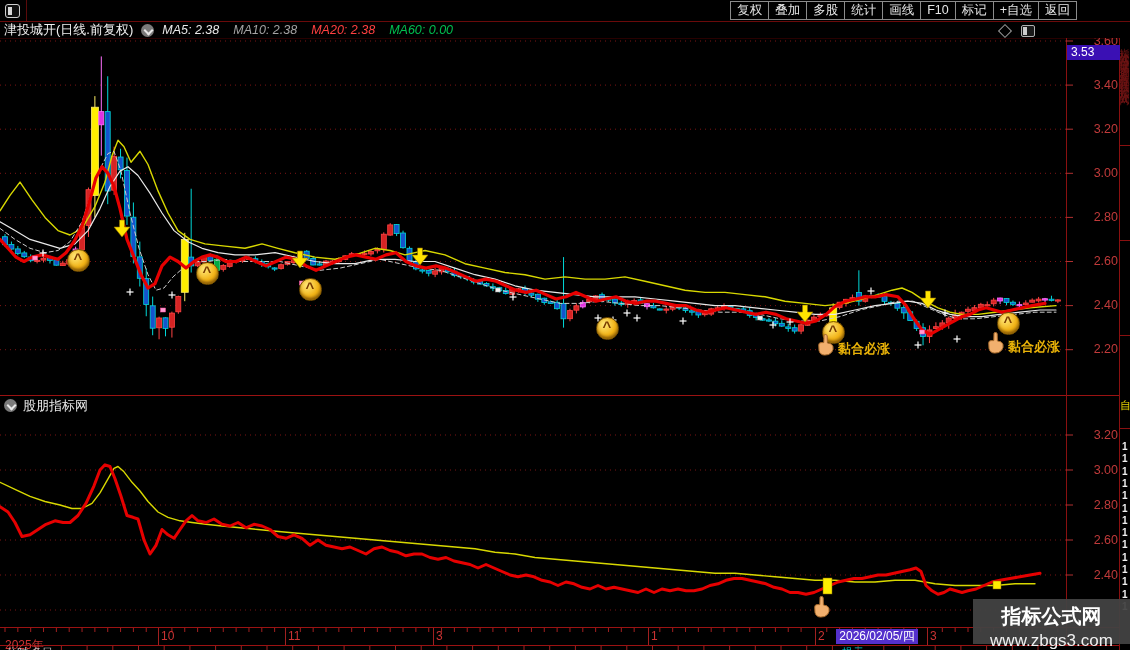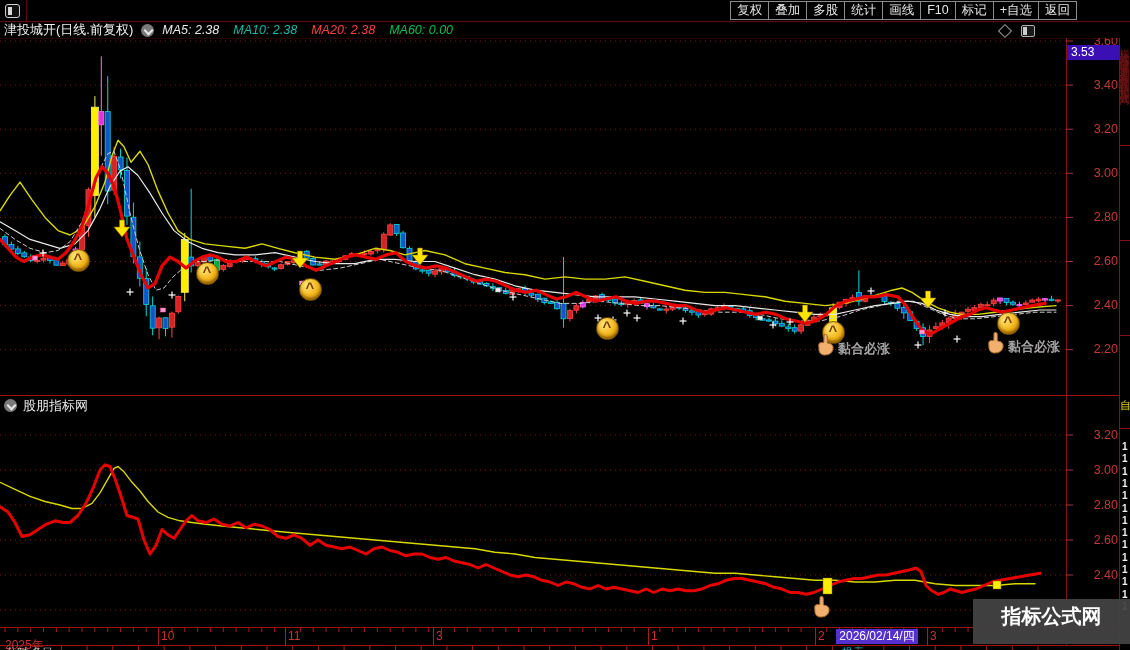--- a/index.html
+++ b/index.html
@@ -43,21 +43,21 @@
   .tlab{position:absolute;top:629px;font-size:12px;color:#cc3333;z-index:4;white-space:nowrap;}
   .date-badge{position:absolute;left:836px;top:629px;width:82px;height:15px;background:#5430cc;color:#fff;
             font-size:12px;line-height:15px;text-align:center;z-index:4;}
   .sliver{position:absolute;height:4px;overflow:hidden;z-index:4;font-size:11px;line-height:12px;}
   
   .coin{position:absolute;width:21px;height:21px;border-radius:50%;z-index:3;
         background:radial-gradient(circle at 35% 30%, #ffe87a, #f2b316 55%, #9c6a00);
         border:1px solid #7a5200;box-shadow:inset 0 -2px 3px rgba(90,50,0,.6);
         display:flex;align-items:center;justify-content:center;}
   .coin span{color:#7a3c00;font-weight:bold;font-size:15px;line-height:10px;margin-top:-2px;}
-  .gold-text{position:absolute;color:#a3a3a3;font-size:13px;font-weight:bold;z-index:3;
+  .gold-text{position:absolute;color:#eab308;font-size:13px;font-weight:bold;z-index:3;
         text-shadow:1px 1px 1px #000;white-space:nowrap;}
   .hand{position:absolute;z-index:4;}
   
   .strip{position:absolute;left:1120px;top:0;width:10px;height:650px;background:#000;overflow:hidden;z-index:5;}
   .strip-glyphs{position:absolute;left:-3px;top:40px;writing-mode:vertical-rl;color:#6e1414;font-size:10px;
         letter-spacing:2px;width:14px;}
   .strip-tab{position:absolute;left:0;top:398px;color:#e8d400;font-size:11px;}
   .strip-one{position:absolute;left:2px;color:#f0f0f0;font-size:10px;font-weight:bold;}
   .strip-line{position:absolute;left:0;width:10px;height:1px;background:#8a1010;}
   
@@ -624,21 +624,21 @@
         <span class="mcell">+自选</span>
         <span class="mcell">返回</span>
       </span>
   </div>
 
   <div class="titlebar">
     <span class="stock-title">津投城开(日线.前复权)</span>
     <span class="chev-circle"></span>
     <span id="ma-list" style="display:flex;font-style:italic;">
         <span class="ma-item" style="color: rgb(232, 232, 232);">MA5: 2.38</span>
-        <span class="ma-item" style="color: #14b8a6;">MA10: 2.38</span>
+        <span class="ma-item" style="color: #a3a3a3;">MA10: 2.38</span>
         <span class="ma-item" style="color: rgb(255, 64, 64);">MA20: 2.38</span>
         <span class="ma-item" style="color: rgb(0, 192, 80);">MA60: 0.00</span>
       </span>
     <span class="diamond-icon"></span>
     <span class="panel-icon"></span>
   </div>
 
   <div class="clip-lab">3.60</div>
   <div class="price-badge">3.53</div>
   <div id="ylabels">
@@ -663,21 +663,21 @@
 
   <div id="tlabels">
       <div class="tlab" style="left: 5px; margin-top: 8px;">2025年</div>
       <div class="tlab" style="left: 161px;">10</div>
       <div class="tlab" style="left: 288px;">11</div>
       <div class="tlab" style="left: 436px;">3</div>
       <div class="tlab" style="left: 651px;">1</div>
       <div class="tlab" style="left: 818px;">2</div>
       <div class="tlab" style="left: 930px;">3</div>
     </div>
-  <div class="date-badge">2026/02/14/四</div>
+  <div class="date-badge">2026/02/05/四</div>
 
   <div class="sliver" style="left:6px;top:646px;color:#bbbbbb;">分时 多日</div>
   <div class="sliver" style="left:842px;top:646px;color:#00c8c8;">提示</div>
 
   <div id="annotations">
       <div class="coin" style="left: 66.5px; top: 248.5px;">
         <span>^</span>
       </div>
       <div class="coin" style="left: 195.5px; top: 261.5px;">
         <span>^</span>
@@ -727,14 +727,15 @@
         <div class="strip-one" style="top: 600.9px;">1</div>
         <div class="strip-line" style="top: 145px;"></div>
         <div class="strip-line" style="top: 240px;"></div>
         <div class="strip-line" style="top: 335px;"></div>
         <div class="strip-line" style="top: 428px;"></div>
       </div>
   </div>
 
   <div class="watermark">
     <div class="wm1">指标公式网</div>
+    <div class="wm2">www.zbgs3.com</div>
   </div>
 </div>
 
 </body></html>

